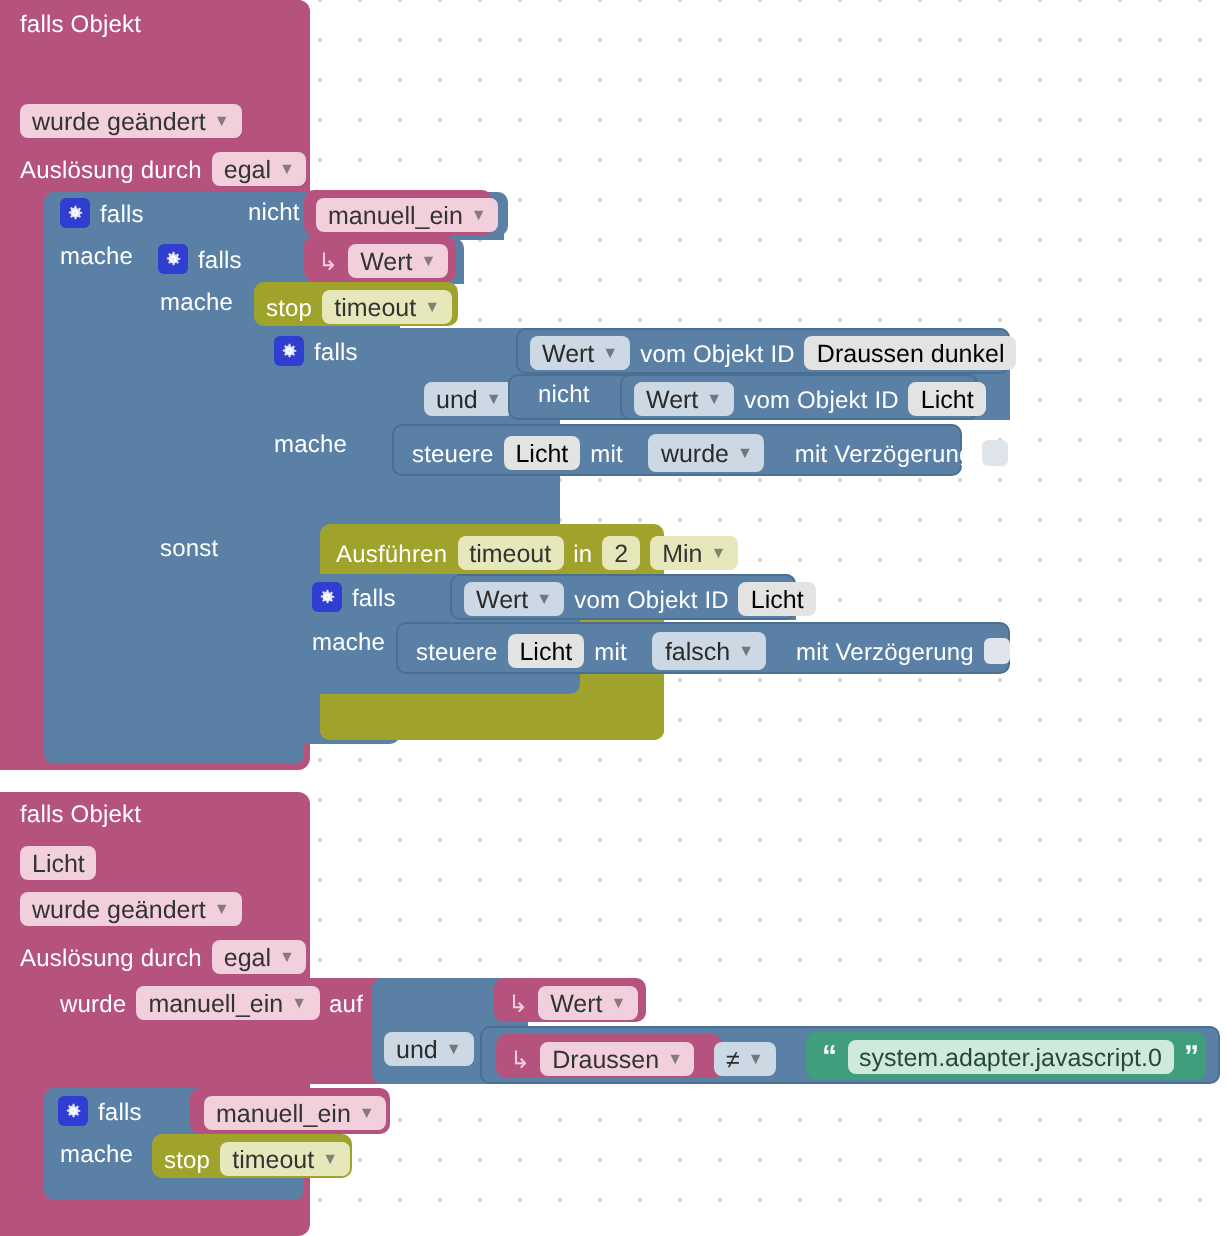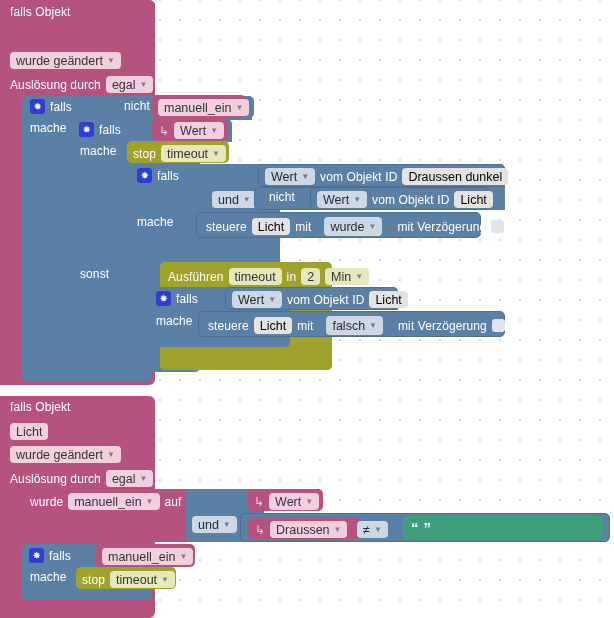--- a/index.html
+++ b/index.html
@@ -352,20 +352,21 @@
   <div class="row" style="left:357px;top:521px;">
     <span class="field f-blue">
       <span>≠</span>
       <span class="caret">▼</span>
     </span>
   </div>
 
   <div class="blk green" style="left:403px;top:516px;width:200px;height:24px;border-radius:5px;"></div>
   <div class="row" style="left:411px;top:520px;">
     <span class="quote">“</span>
+    <span class="field f-green">system.adapter.javascript.0</span>
     <span class="quote">”</span>
   </div>
 
   <div class="blk blue" style="left:22px;top:544px;width:130px;height:56px;border-radius:5px;"></div>
   <div class="blk blue" style="left:22px;top:544px;width:110px;height:23px;border-radius:5px 5px 0 0;"></div>
 
   <div class="row" style="left:29px;top:548px;">
     <span class="gear">
       <svg width="11" height="11" viewBox="0 0 24 24" fill="#ffffff">
         <path d="M12 8.5a3.5 3.5 0 100 7 3.5 3.5 0 000-7zm0 5.2a1.7 1.7 0 110-3.4 1.7 1.7 0 010 3.4z"></path>

